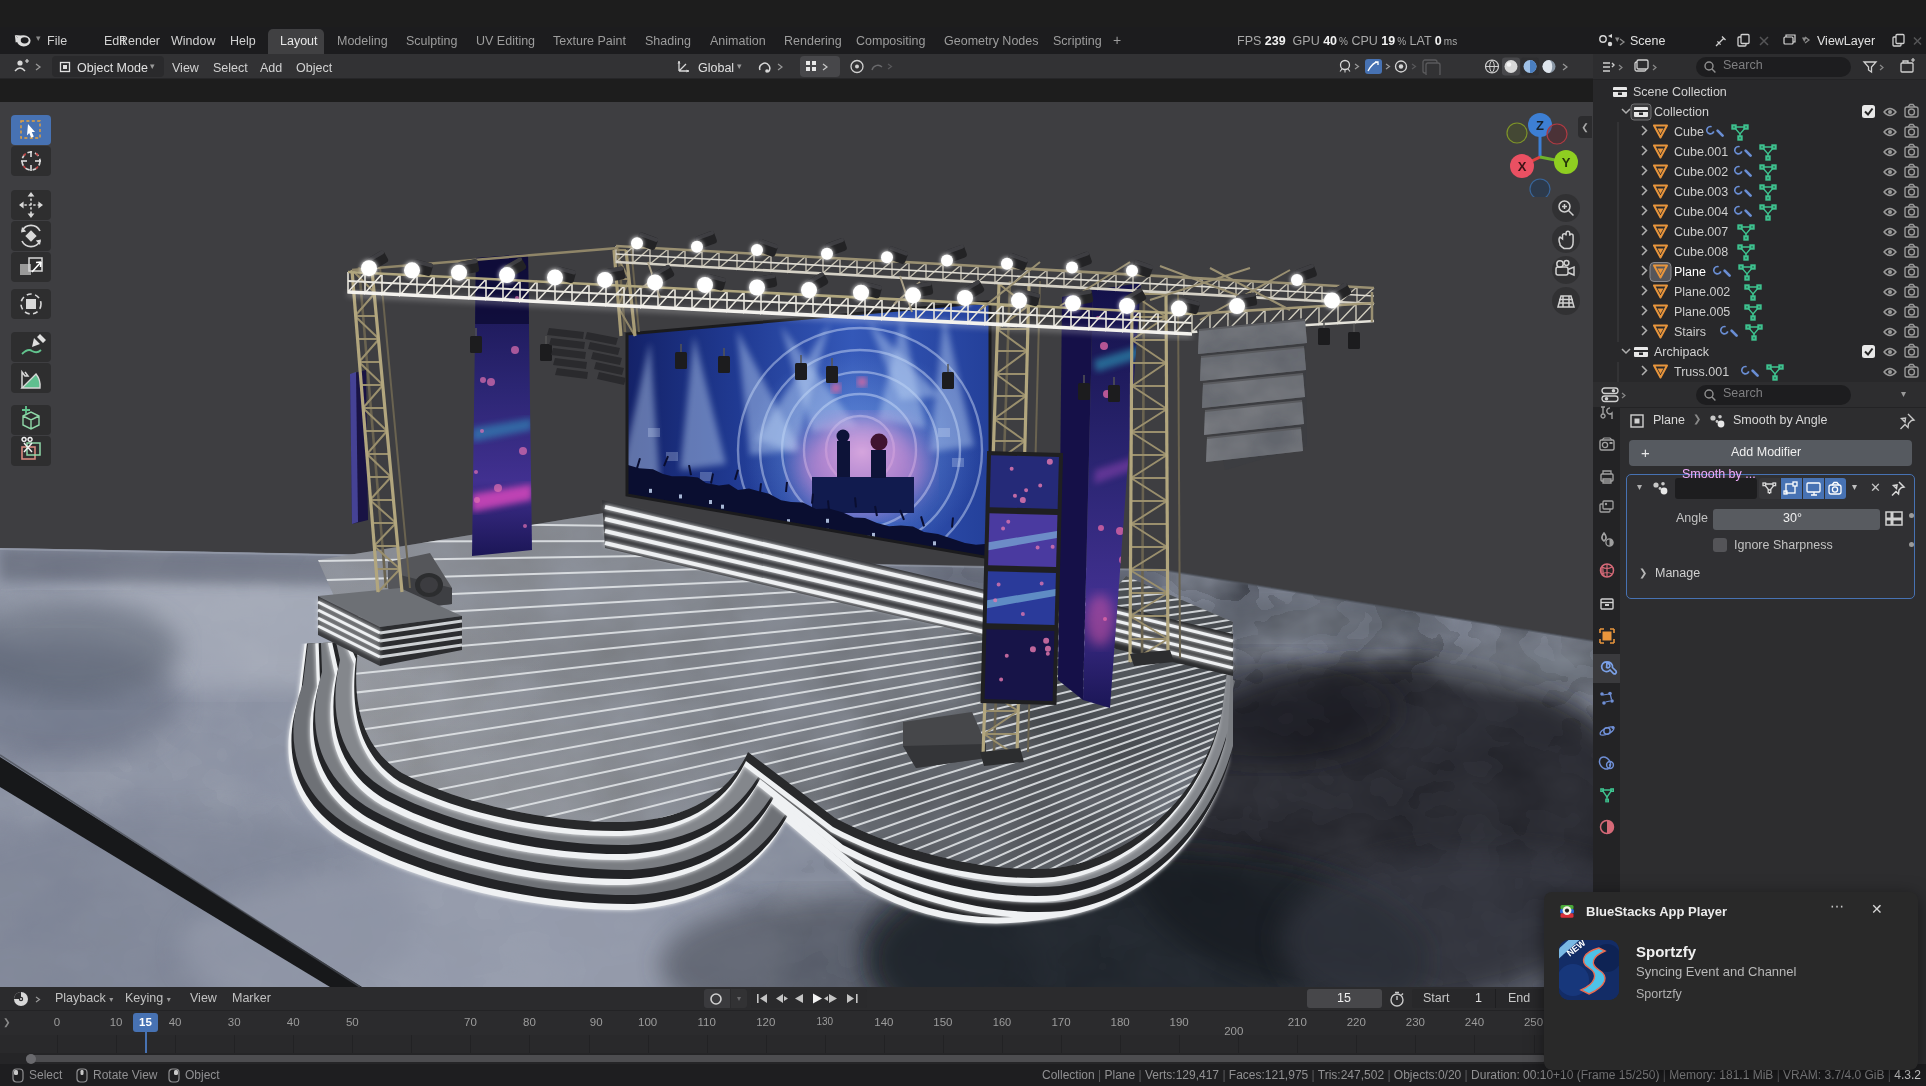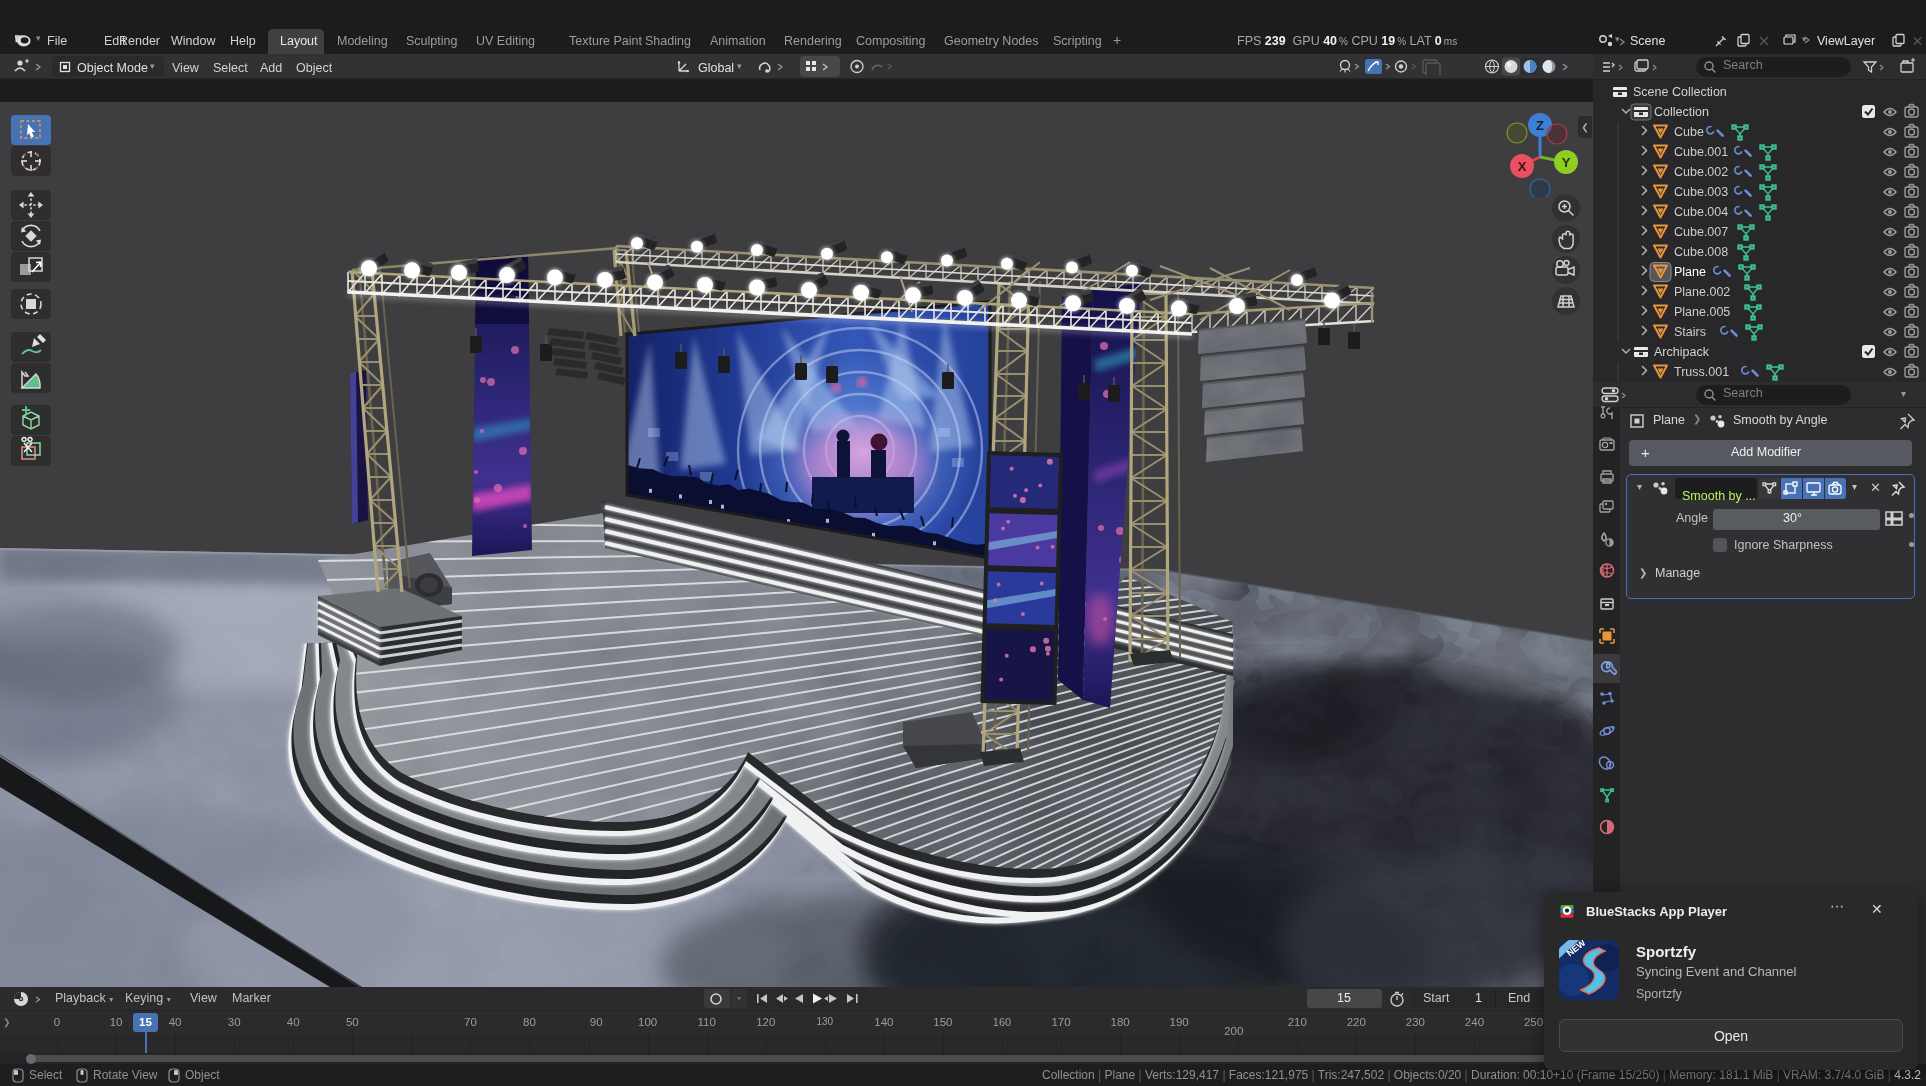--- a/index.html
+++ b/index.html
@@ -26,21 +26,21 @@
     <div class="abs txt" style="left:83px;top:7px;color:#d2d2d2;margin-left:21px;">Edit</div>
     <div class="abs txt" style="left:119px;top:7px;color:#d2d2d2;">Render</div>
     <div class="abs txt" style="left:171px;top:7px;color:#d2d2d2;">Window</div>
     <div class="abs txt" style="left:230px;top:7px;color:#d2d2d2;">Help</div>
 
     <div class="abs" style="left:268px;top:2px;width:56px;height:25px;background:#404042;border-radius:5px 5px 0 0;"></div>
     <div class="abs txt" style="left:280px;top:7px;color:#e8e8e8;">Layout</div>
     <div class="abs txt" style="left:337px;top:7px;color:#9d9d9d;">Modeling</div>
     <div class="abs txt" style="left:406px;top:7px;color:#9d9d9d;">Sculpting</div>
     <div class="abs txt" style="left:476px;top:7px;color:#9d9d9d;">UV Editing</div>
-    <div class="abs txt" style="left:553px;top:7px;color:#9d9d9d;margin-left:16px;">Texture Paint</div>
+    <div class="abs txt" style="left:553px;top:7px;color:#9d9d9d;">Texture Paint</div>
     <div class="abs txt" style="left:645px;top:7px;color:#9d9d9d;">Shading</div>
     <div class="abs txt" style="left:710px;top:7px;color:#9d9d9d;">Animation</div>
     <div class="abs txt" style="left:784px;top:7px;color:#9d9d9d;">Rendering</div>
     <div class="abs txt" style="left:856px;top:7px;color:#9d9d9d;">Compositing</div>
     <div class="abs txt" style="left:944px;top:7px;color:#9d9d9d;">Geometry Nodes</div>
     <div class="abs txt" style="left:1053px;top:7px;color:#9d9d9d;">Scripting</div>
     <div class="abs txt" style="left:1113px;top:5px;color:#9d9d9d;font-size:14px;">+</div>
 
     <div class="abs txt" style="left:1237px;top:7px;color:#a8a8a8;">FPS <b style="color:#f1f1f1">239</b>&nbsp; GPU <b style="color:#f1f1f1">40</b><span style="font-size:10px;color:#a8a8a8"> %</span> CPU <b style="color:#f1f1f1">19</b><span style="font-size:10px;color:#a8a8a8"> %</span> LAT <b style="color:#f1f1f1">0</b><span style="font-size:10px;color:#a8a8a8"> ms</span></div>
   </div>
@@ -1377,21 +1377,21 @@
 
     <div class="abs" style="left:33px;top:92px;width:289px;height:125px;background:#303033;border:1.4px solid #4772b3;border-radius:5px;"></div>
     <div class="abs" style="left:44px;top:99px;color:#b0b0b0;font-size:10px;">▾</div>
     <svg class="abs" style="left:58px;top:98px" width="20" height="16" viewBox="0 0 20 16">
       <circle cx="5" cy="5" r="2.6" fill="#c8c8c8"></circle>
         <circle cx="12" cy="3.8" r="1.8" fill="#c8c8c8"></circle>
         <circle cx="9" cy="8.5" r="1.4" fill="#c8c8c8"></circle>
         <circle cx="13" cy="11" r="3.4" fill="#e8e8e8"></circle>
     </svg>
     <div class="abs" style="left:82px;top:96px;width:82px;height:21px;background:#1d1d1f;border-radius:3px;"></div>
-    <div class="abs" style="left:89px;top:107px;color:#bef264;">Smooth by ...</div>
+    <div class="abs" style="left:89px;top:85px;color:#f0abfc;">Smooth by ...</div>
     <div class="abs" style="left:166px;top:96px;width:21px;height:21px;background:#37373a;border-radius:3px 0 0 3px;"></div>
     <div class="abs" style="left:188px;top:96px;width:21px;height:21px;background:#4772b3;"></div>
     <div class="abs" style="left:210px;top:96px;width:21px;height:21px;background:#4772b3;"></div>
     <div class="abs" style="left:232px;top:96px;width:21px;height:21px;background:#4772b3;border-radius:0 3px 3px 0;"></div>
     <svg class="abs" style="left:166px;top:96px" width="88" height="21" viewBox="0 0 88 21">
       <g stroke="#d8d8d8" stroke-width="1.3" fill="none">
         <path d="M5,6 L16,6 L10.5,13 Z M10.5,13 v3"></path>
           <rect x="4" y="5" width="2.6" height="2.6" fill="#37373a"></rect>
           <rect x="14" y="5" width="2.6" height="2.6" fill="#37373a"></rect>
           <rect x="9.2" y="12" width="2.6" height="2.6" fill="#37373a"></rect>
@@ -1466,16 +1466,15 @@
         <circle cx="14" cy="40" r="16" fill="#1a3c84" opacity="0.7"></circle>
         <circle cx="48" cy="18" r="14" fill="#0e2250" opacity="0.8"></circle>
         <path d="M40,8 C24,12 20,22 30,28 C40,34 36,44 22,50 L30,54 C48,46 50,36 40,30 C30,24 34,16 46,11 Z" fill="#4ec2e8" stroke="#e86a50" stroke-width="1.4"></path>
         <path d="M-6,14 L16,-6 L27,-6 L-6,24 Z" fill="#7ab8e4"></path>
         <text x="8" y="15" font-size="9" font-weight="bold" fill="#fff" transform="rotate(-38 12 12)" font-family="Liberation Sans">NEW</text>
       </svg>
     </div>
     <div class="abs" style="left:92px;top:51px;color:#f0f0f0;font-weight:bold;font-size:15px;">Sportzfy</div>
     <div class="abs" style="left:92px;top:72px;color:#b8b8b8;font-size:13px;">Syncing Event and Channel</div>
     <div class="abs" style="left:92px;top:95px;color:#b0b0b0;font-size:12.5px;">Sportzfy</div>
-    <div class="abs" style="left:15px;top:127px;width:344px;height:33px;background:#323232;border:1px solid #4a4a4a;border-radius:6px;color:#e8e8e8;font-size:14px;text-align:center;line-height:33px;">Open</div>
   </div>
 
 </div>
 
 </body></html>

